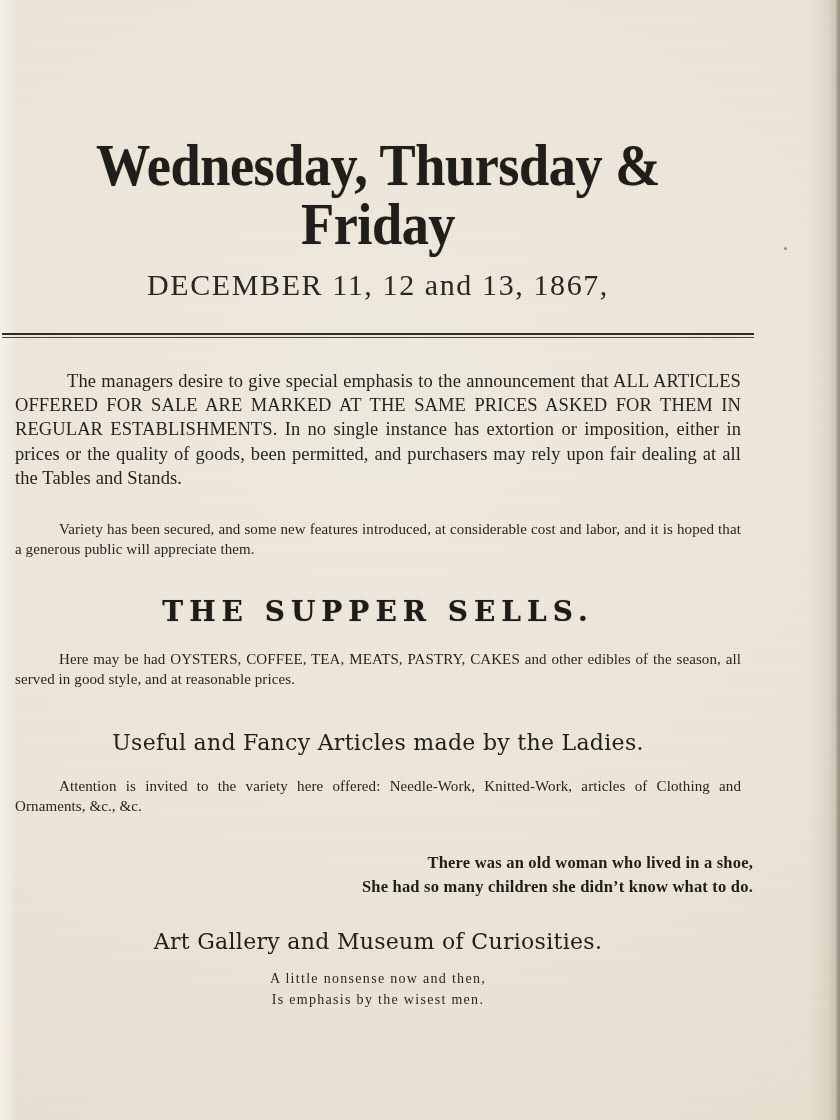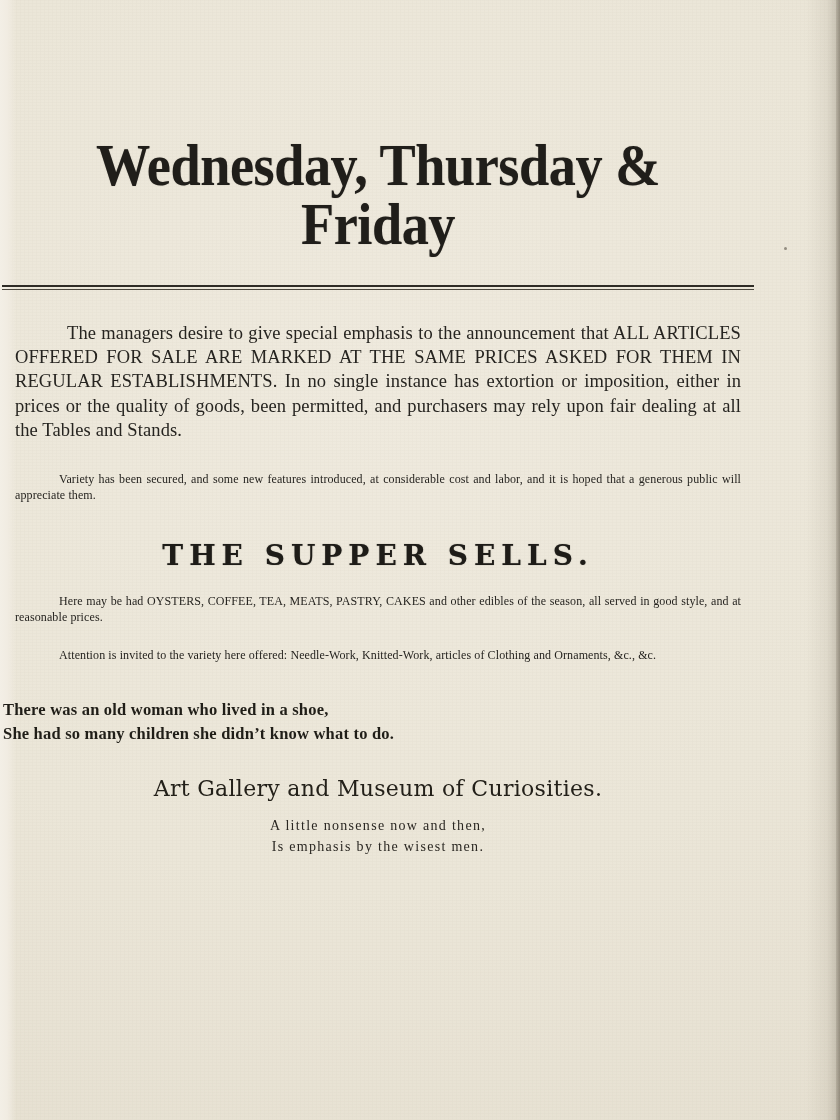--- a/index.html
+++ b/index.html
@@ -138,21 +138,21 @@
     text-align: justify;
   }
   .para-lead {
     font-size: 18.5px;
     line-height: 1.31;
     text-indent: 52px;
     padding-top: 19px;
     letter-spacing: .1px;
   }
   .para-small {
-    font-size: 12px;
+    font-size: 15px;
     line-height: 1.33;
     text-indent: 44px;
     padding-top: 18px;
     letter-spacing: .1px;
   }
   .para-small.tight { padding-top: 10px; }
 
   
   .supper-room {
     font-size: 28px;
@@ -167,21 +167,21 @@
     font-size: 22px;
     color: #232019;
     margin: 0;
     letter-spacing: .3px;
   }
   .useful { padding-top: 28px; }
   .artgallery { padding-top: 30px; }
 
   
   .verse-bold {
-    text-align: left;
+    text-align: right;
     font-weight: 700;
     font-size: 16.5px;
     line-height: 1.45;
     padding-top: 22px;
     letter-spacing: .2px;
     color: #201e18;
   }
   .verse-bold div { white-space: nowrap; }
 
   
@@ -203,38 +203,40 @@
   <div class="grain"></div>
   <div class="edge-left"></div>
   <div class="edge-right"></div>
   <div class="edge-right-line"></div>
   <div class="speck"></div>
 
   <div class="content">
 
     <h1 class="headline">Wednesday, Thursday &amp; Friday</h1>
 
+    <p class="dateline">DECEMBER 11, 12 and 13, 1867,</p>
 
 
     <div class="rule-wrap">
       <div class="rule-thick"></div>
       <div class="rule-gap"></div>
       <div class="rule-thin"></div>
     </div>
 
     <div class="block">
 
       <p class="para-lead">The managers desire to give special emphasis to the announcement that ALL ARTICLES OFFERED FOR SALE ARE MARKED AT THE SAME PRICES ASKED FOR THEM IN REGULAR ESTABLISHMENTS. In no single instance has extortion or imposition, either in prices or the quality of goods, been permitted, and purchasers may rely upon fair dealing at all the Tables and Stands.</p>
 
       <p class="para-small">Variety has been secured, and some new features introduced, at considerable cost and labor, and it is hoped that a generous public will appreciate them.</p>
 
       <p class="slab-display supper-room">THE SUPPER SELLS.</p>
 
       <p class="para-small tight">Here may be had OYSTERS, COFFEE, TEA, MEATS, PASTRY, CAKES and other edibles of the season, all served in good style, and at reasonable prices.</p>
 
+      <p class="slab-sub useful">Useful and Fancy Articles made by the Ladies.</p>
 
       <p class="para-small tight">Attention is invited to the variety here offered: Needle-Work, Knitted-Work, articles of Clothing and Ornaments, &amp;c., &amp;c.</p>
 
       <div class="verse-bold">
         <div>There was an old woman who lived in a shoe,</div>
         <div>She had so many children she didn’t know what to do.</div>
       </div>
 
 
       <p class="slab-sub artgallery">Art Gallery and Museum of Curiosities.</p>

